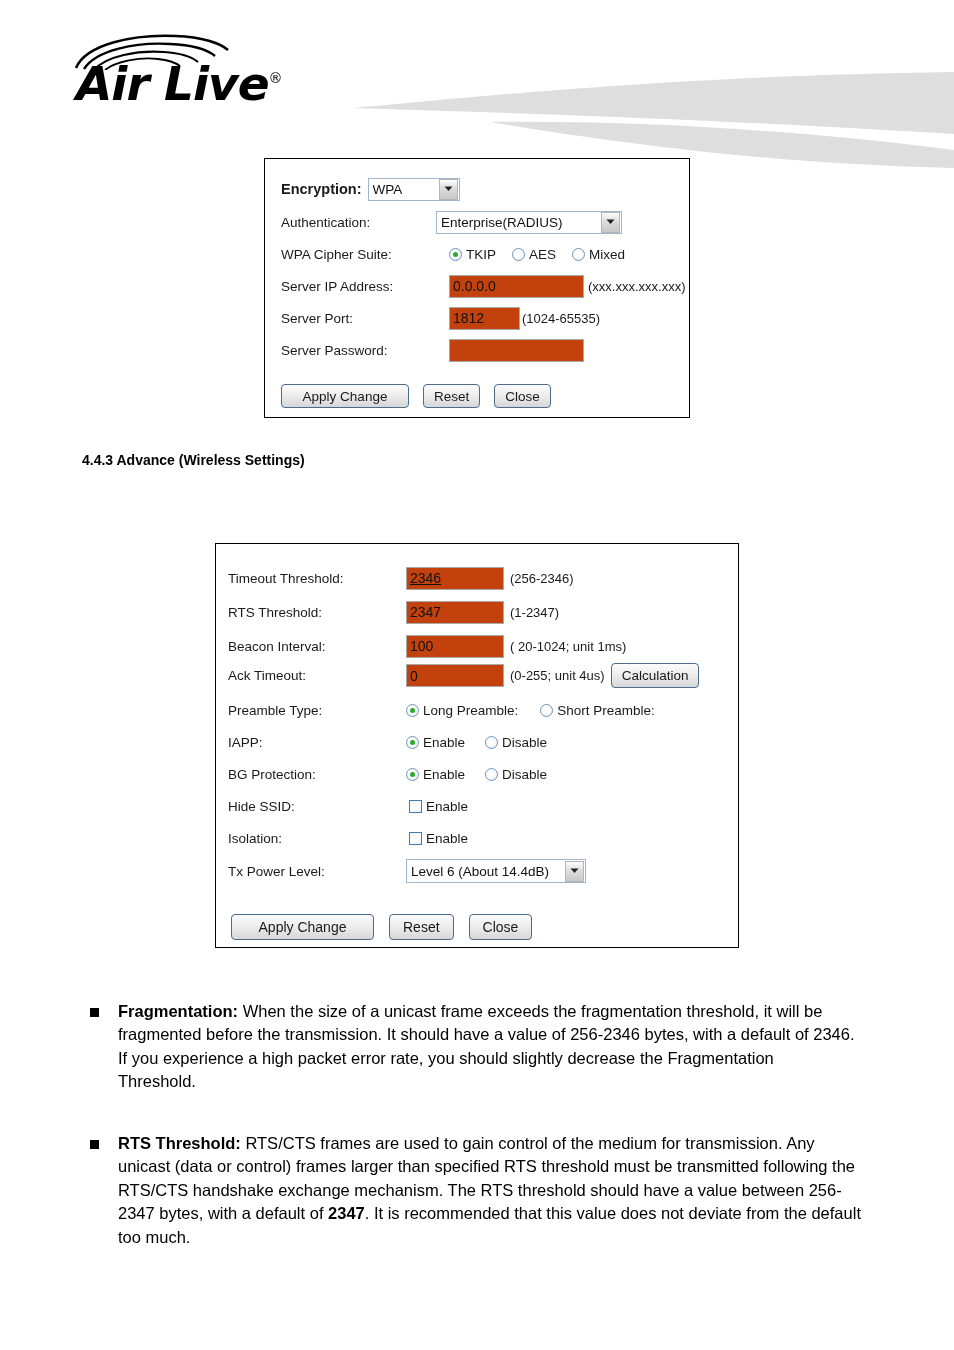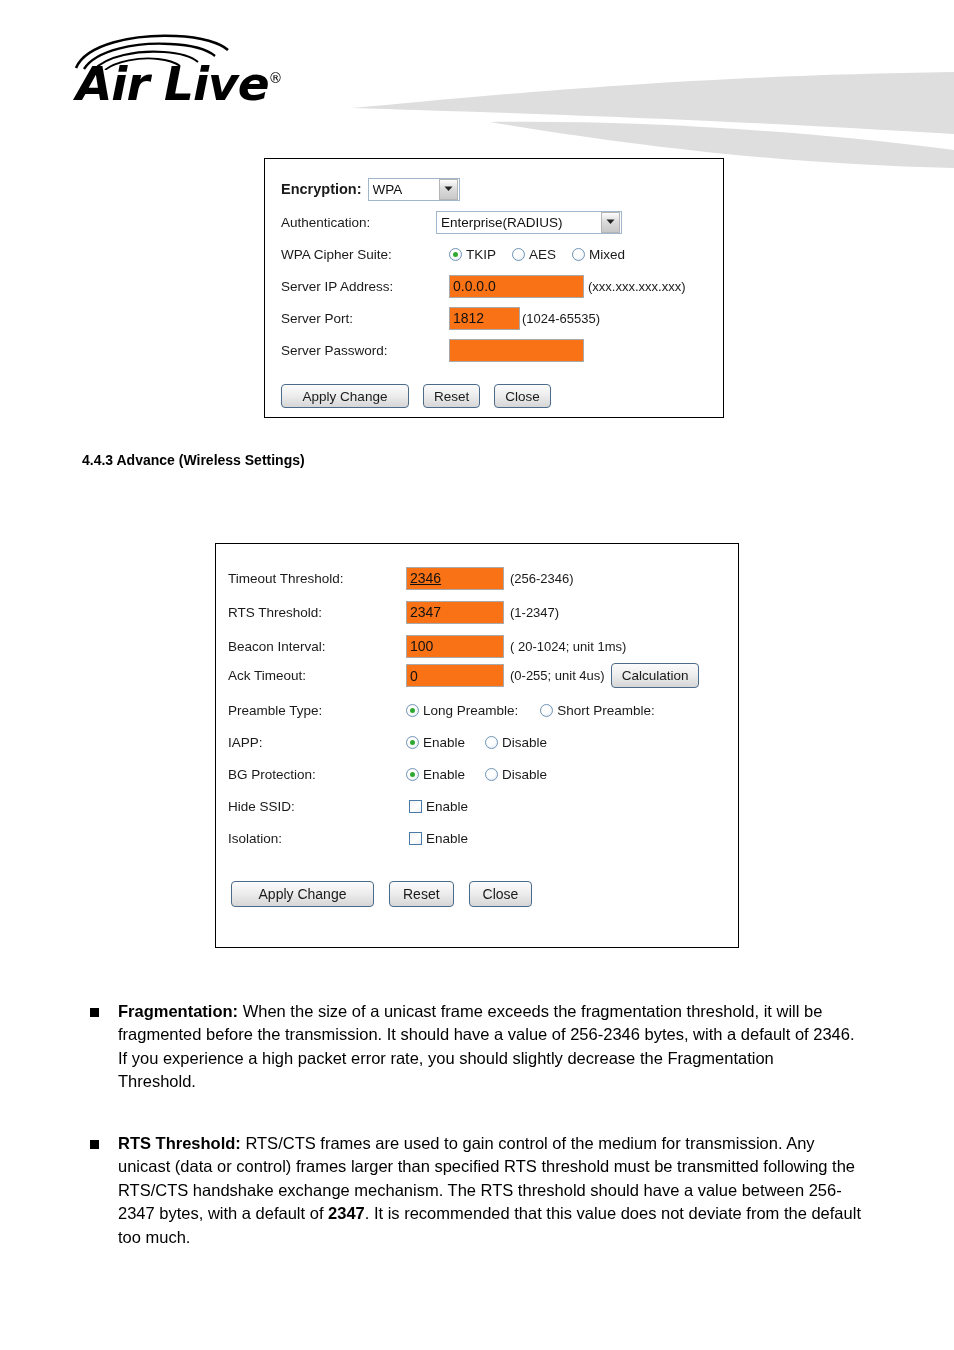--- a/index.html
+++ b/index.html
@@ -94,21 +94,21 @@
   .f-hint {
     font-size: 13px;
     color: #1a1a1a;
     white-space: nowrap;
   }
 
   
   .txt {
     box-sizing: border-box;
     border: 1px solid #a9a9a9;
-    background: #f97316;
+    background: #c2410c;
     font-family: "Liberation Sans", sans-serif;
     font-size: 14px;
     color: #111;
     height: 23px;
     padding: 1px 3px;
     outline: none;
   }
   .sel {
     box-sizing: border-box;
     position: relative;
@@ -249,21 +249,21 @@
     <svg class="logo-arcs" viewBox="0 0 160 36">
       <path d="M4,34 C14,10 62,0 104,2 C130,3 148,9 156,16" fill="none" stroke="#000" stroke-width="2.6"></path>
       <path d="M12,35 C24,16 64,8 98,10 C120,11 136,16 143,22" fill="none" stroke="#000" stroke-width="2.4"></path>
       <path d="M22,36 C34,22 66,16 92,18 C108,19 120,23 126,28" fill="none" stroke="#000" stroke-width="2.1"></path>
       <path d="M33,36 C44,27 68,23 86,25 C96,26 104,29 108,32" fill="none" stroke="#000" stroke-width="1.8"></path>
     </svg>
     <div class="logo-text"><span>Air Live</span><span class="logo-reg">®</span></div>
   </div>
 </div>
 
-<div class="panel" style="left:264px; top:158px; width:460px; height:260px;">
+<div class="panel" style="left:264px; top:158px; width:426px; height:260px;">
   <div class="panel-inner">
 
     <div class="form-row" style="margin-bottom:9px;">
       <span class="f-label bold">Encryption:</span>
       <span class="sel" style="width:92px; margin-left:6px;">
         <span class="sel-val">WPA</span>
         <span class="sel-arrow">
           <svg width="9" height="6" viewBox="0 0 9 6">
               <path d="M0.5,0.5 L4.5,5 L8.5,0.5 Z" fill="#222"></path>
             </svg>
@@ -408,20 +408,31 @@
     </div>
 
     <div class="form-row" style="margin-bottom:9px;">
       <span class="f-label" style="width:178px;">Isolation:</span>
       <span class="opt" style="margin-left:3px;">
         <span class="cbx"></span>
         <span>Enable</span>
       </span>
     </div>
 
+    <div class="form-row" style="margin-bottom:0;">
+      <span class="f-label" style="width:178px;">Tx Power Level:</span>
+      <span class="sel" style="width:180px; height:24px;">
+        <span class="sel-val">Level 6 (About 14.4dB)</span>
+        <span class="sel-arrow">
+          <svg width="9" height="6" viewBox="0 0 9 6">
+              <path d="M0.5,0.5 L4.5,5 L8.5,0.5 Z" fill="#222"></path>
+            </svg>
+        </span>
+      </span>
+    </div>
 
     <div class="btn-row" style="margin-top:31px; gap:15px; padding-left:3px;">
       <span class="btn" style="width:143px; height:26px; font-size:14px;">Apply Change</span>
       <span class="btn" style="height:26px; font-size:14px; padding:0 13px;">Reset</span>
       <span class="btn" style="height:26px; font-size:14px; padding:0 13px;">Close</span>
     </div>
 
   </div>
 </div>
 

